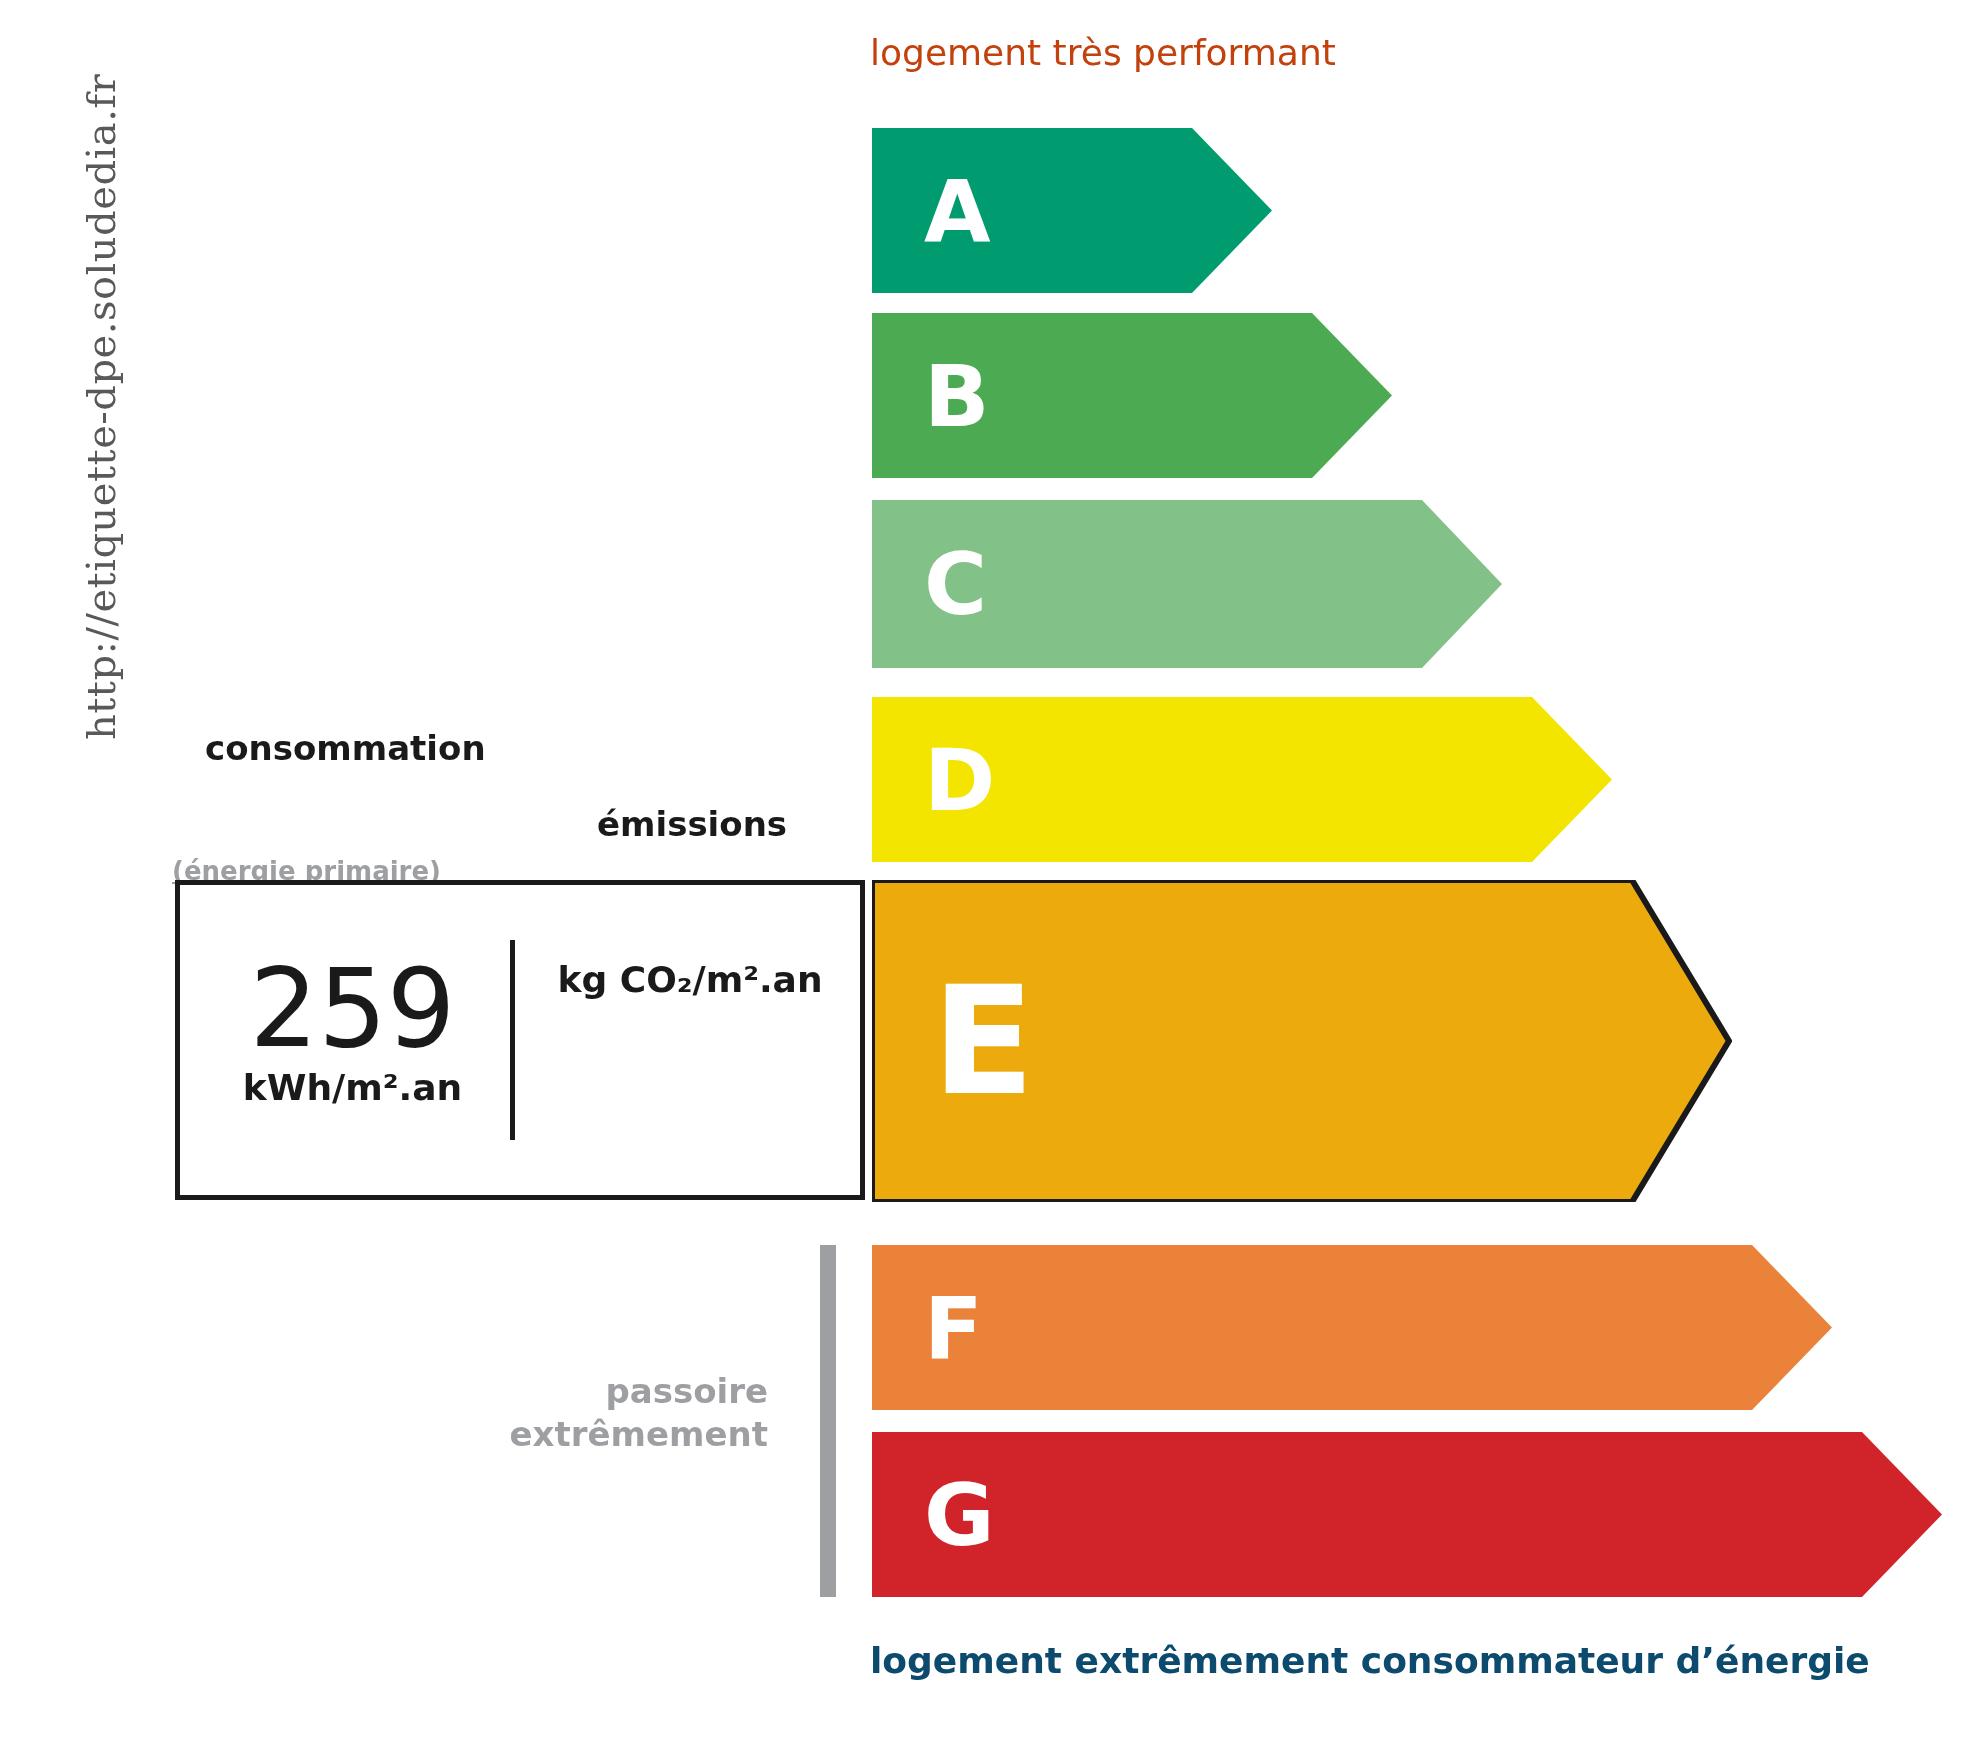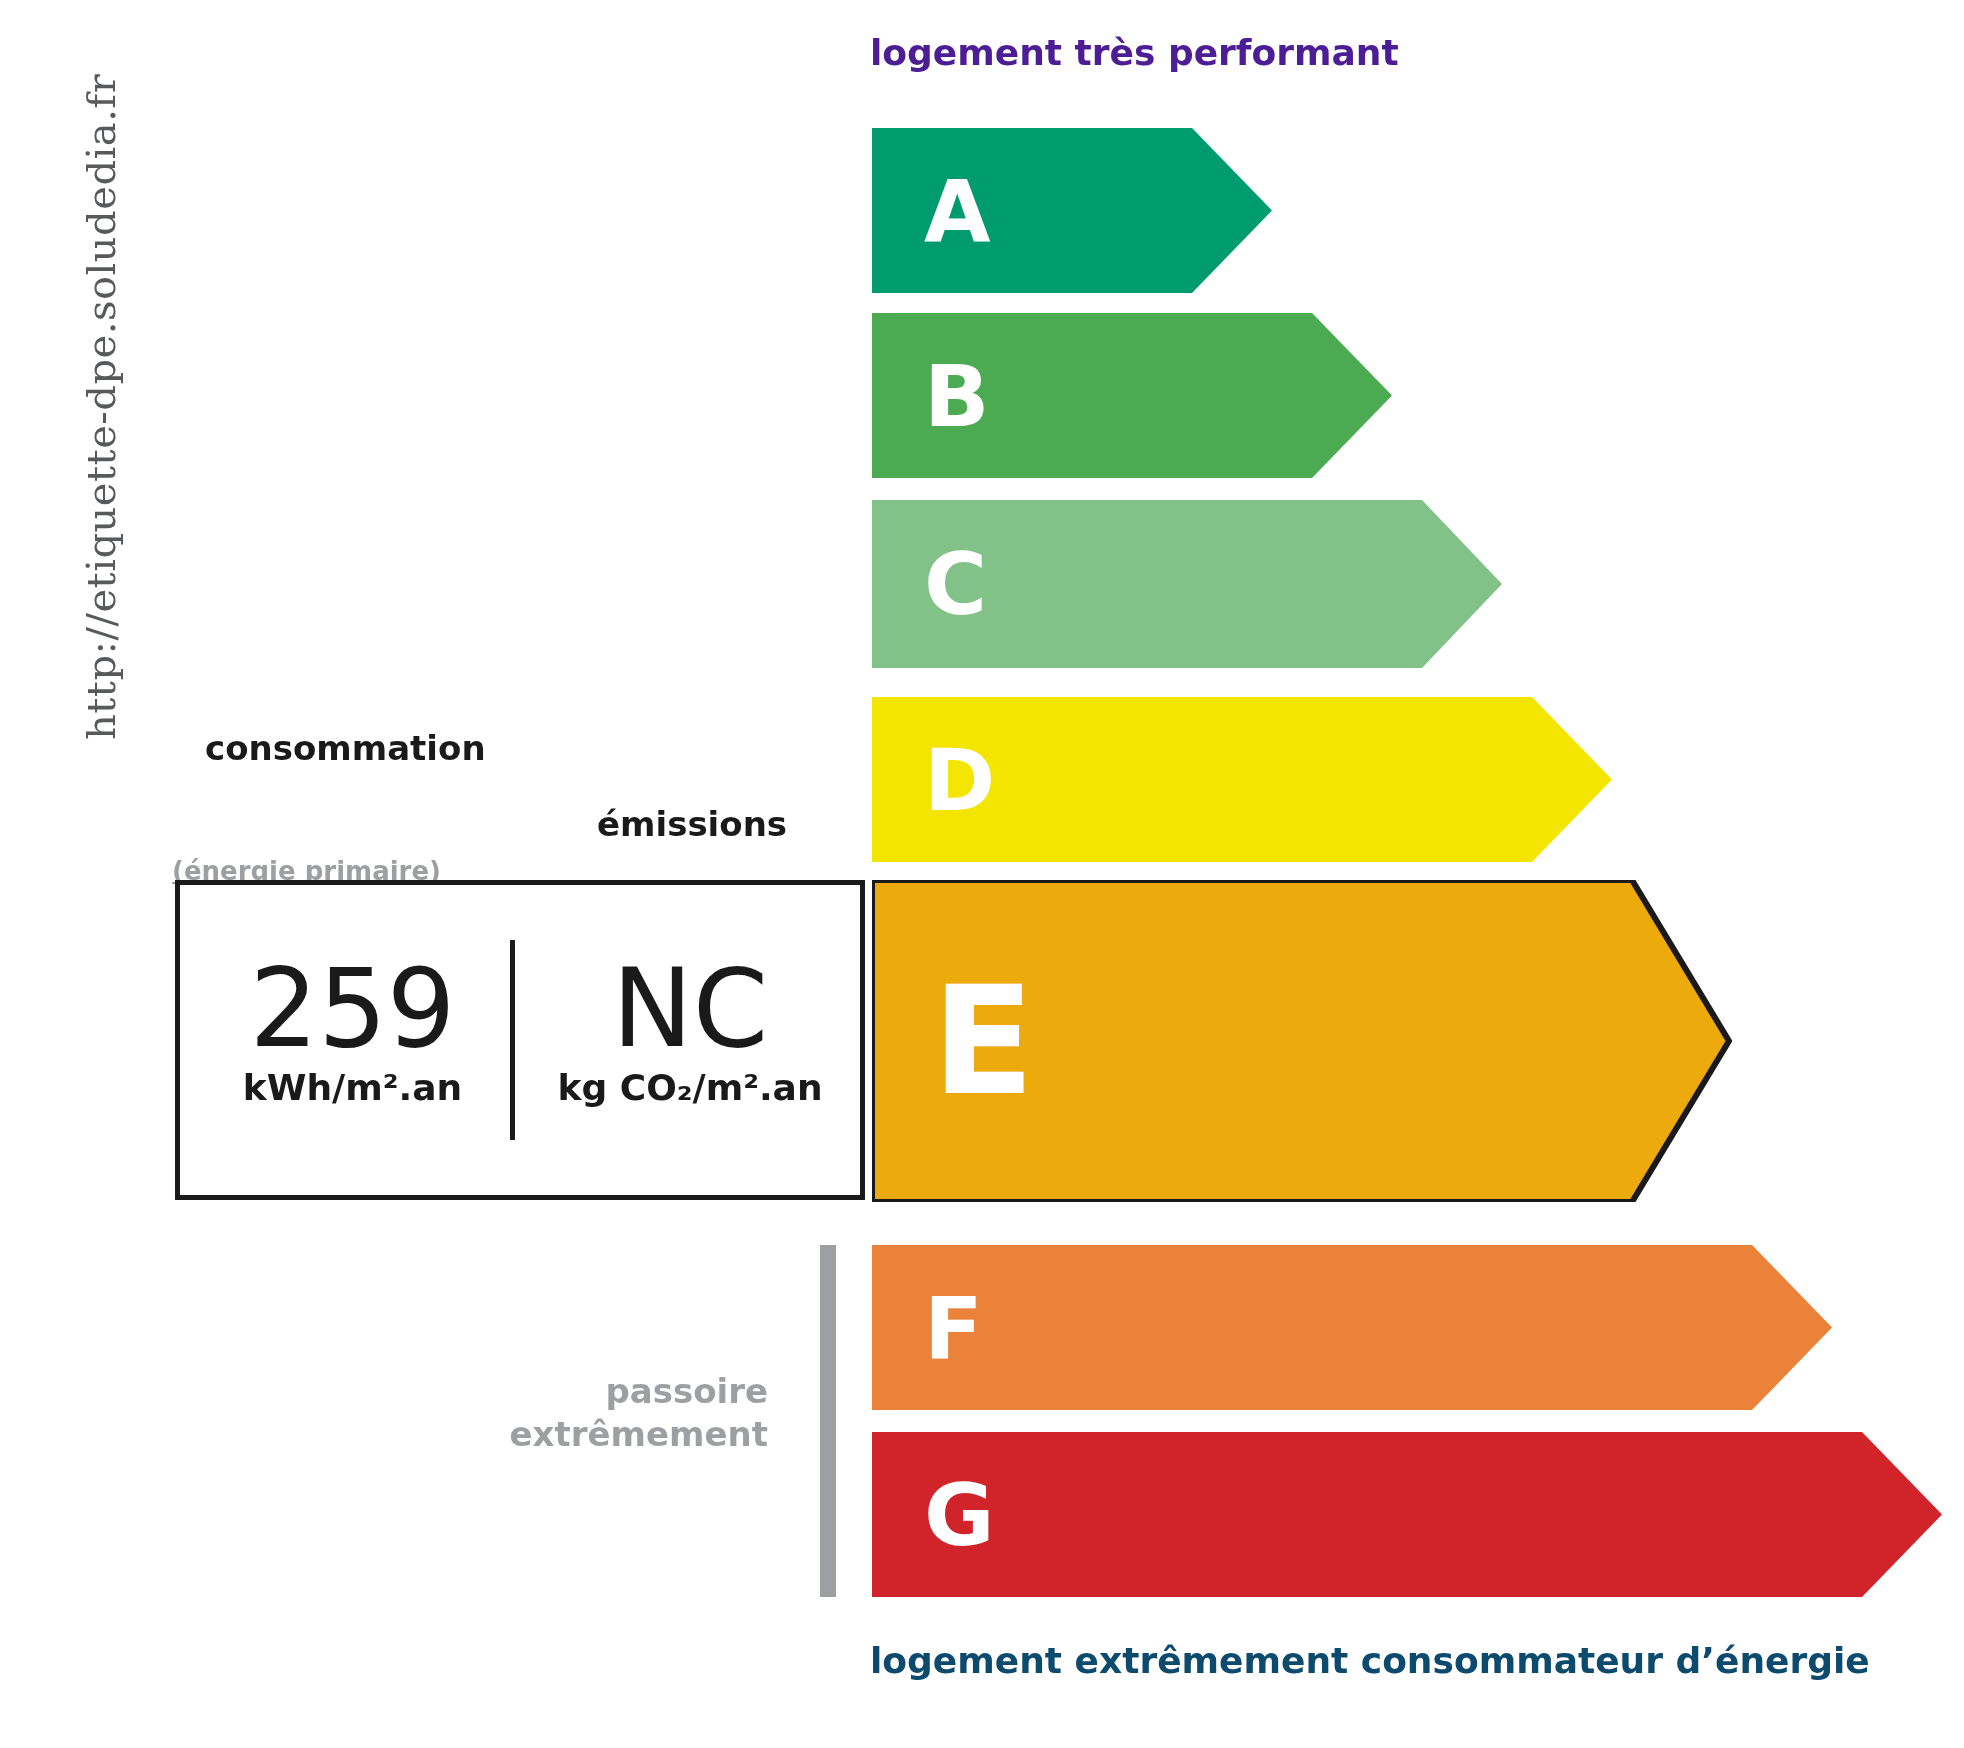--- a/index.html
+++ b/index.html
@@ -29,22 +29,22 @@
     white-space: nowrap;
     letter-spacing: 0.5px;
   }
 
   
   .caption-top {
     position: absolute;
     left: 870px;
     top: 32px;
     font-size: 36px;
-    font-weight: bold;
-    color: #4c1d95;
+    font-weight: normal;
+    color: #c2410c;
     white-space: nowrap;
   }
   .caption-bottom {
     position: absolute;
     left: 870px;
     top: 1640px;
     font-size: 36px;
     font-weight: bold;
     color: #0c4a6e;
     white-space: nowrap;
@@ -226,21 +226,20 @@
 
 <div class="value-box"></div>
 <div class="value-divider"></div>
 
 <div class="value-cell cell-conso">
   <div class="value-num">259</div>
   <div class="value-unit">kWh/m².an</div>
 </div>
 
 <div class="value-cell cell-emis">
-  <div class="value-num">NC</div>
   <div class="value-unit">kg CO₂/m².an</div>
 </div>
 
 <div class="passoire-bar"></div>
 <div class="passoire-text">
   <div>passoire</div>
   <div>extrêmement</div>
 </div>
 
 <div class="caption-bottom">logement extrêmement consommateur d’énergie</div>

